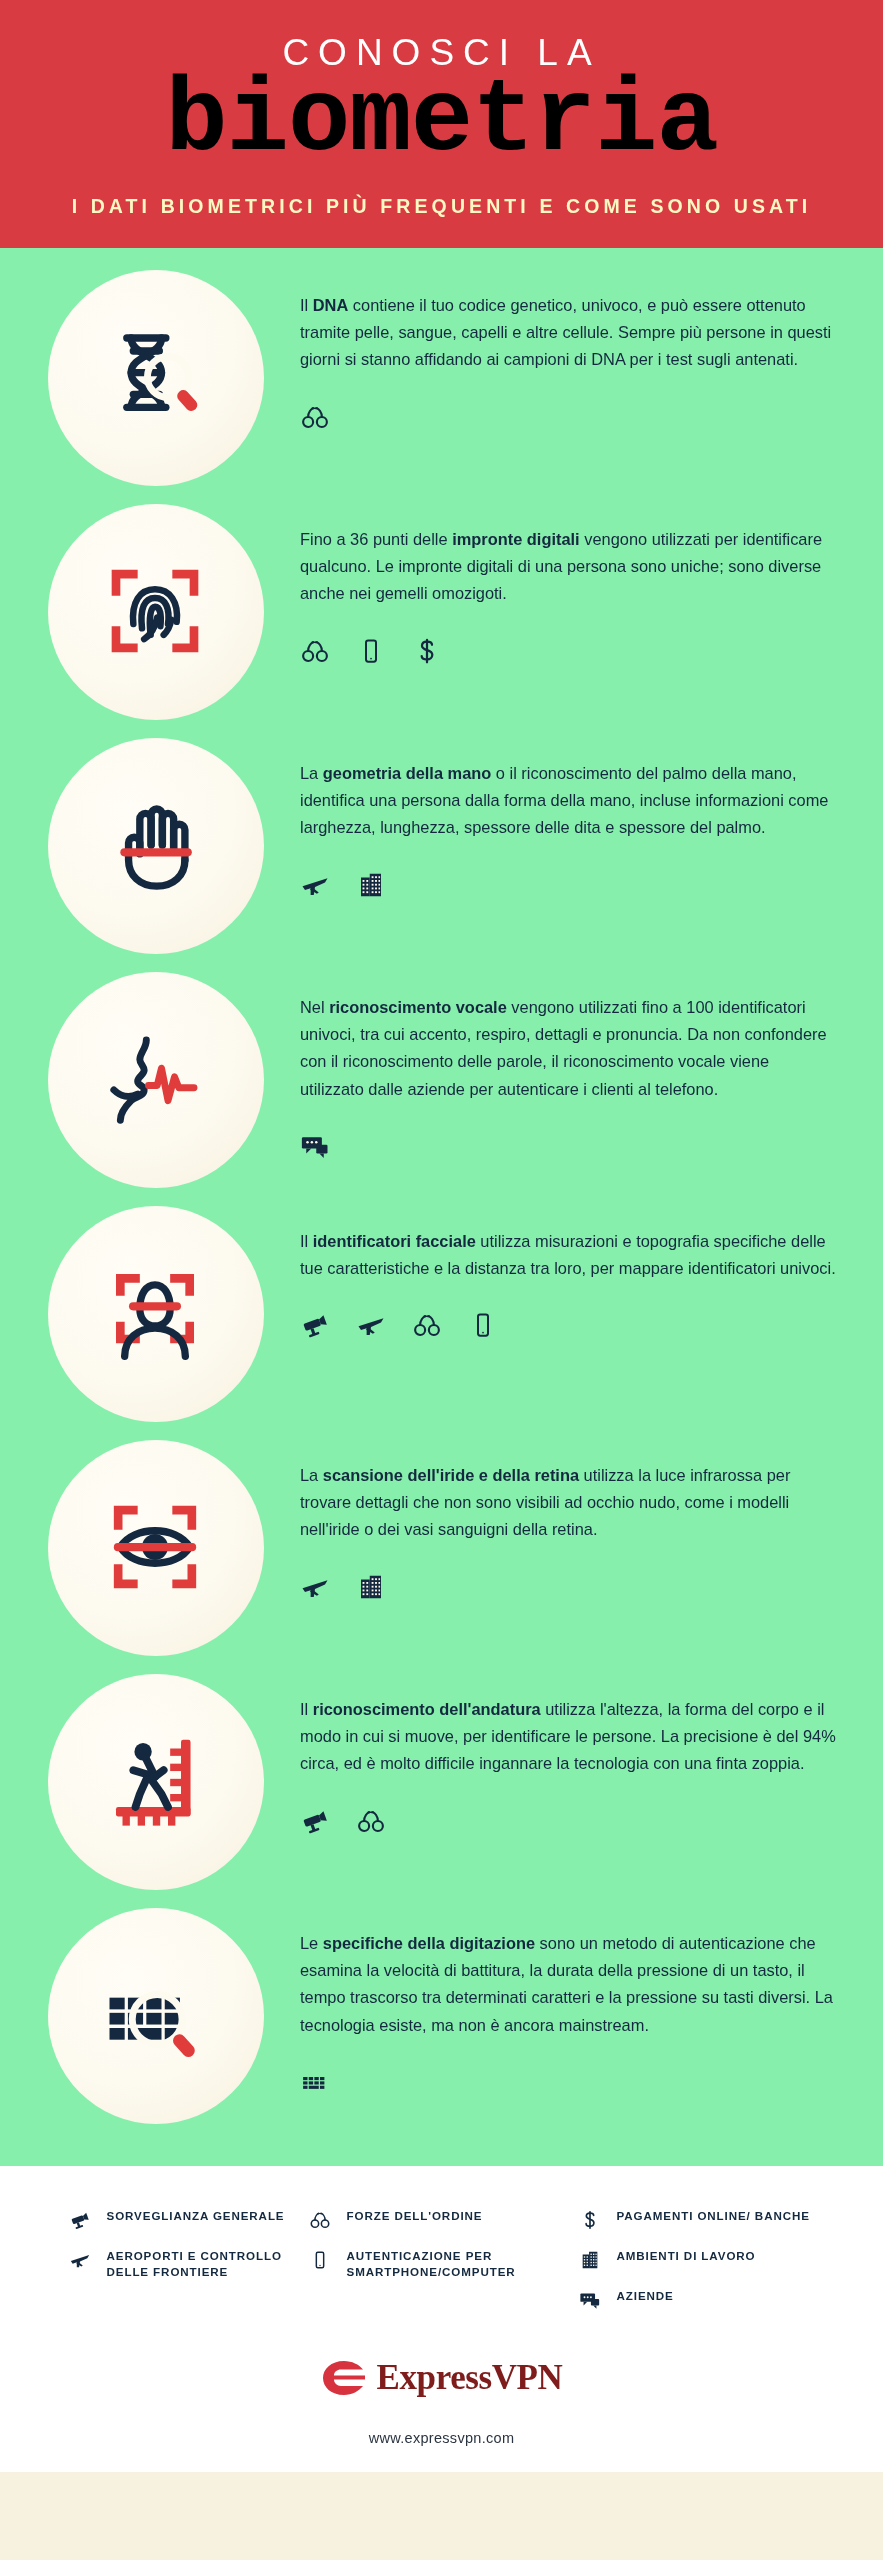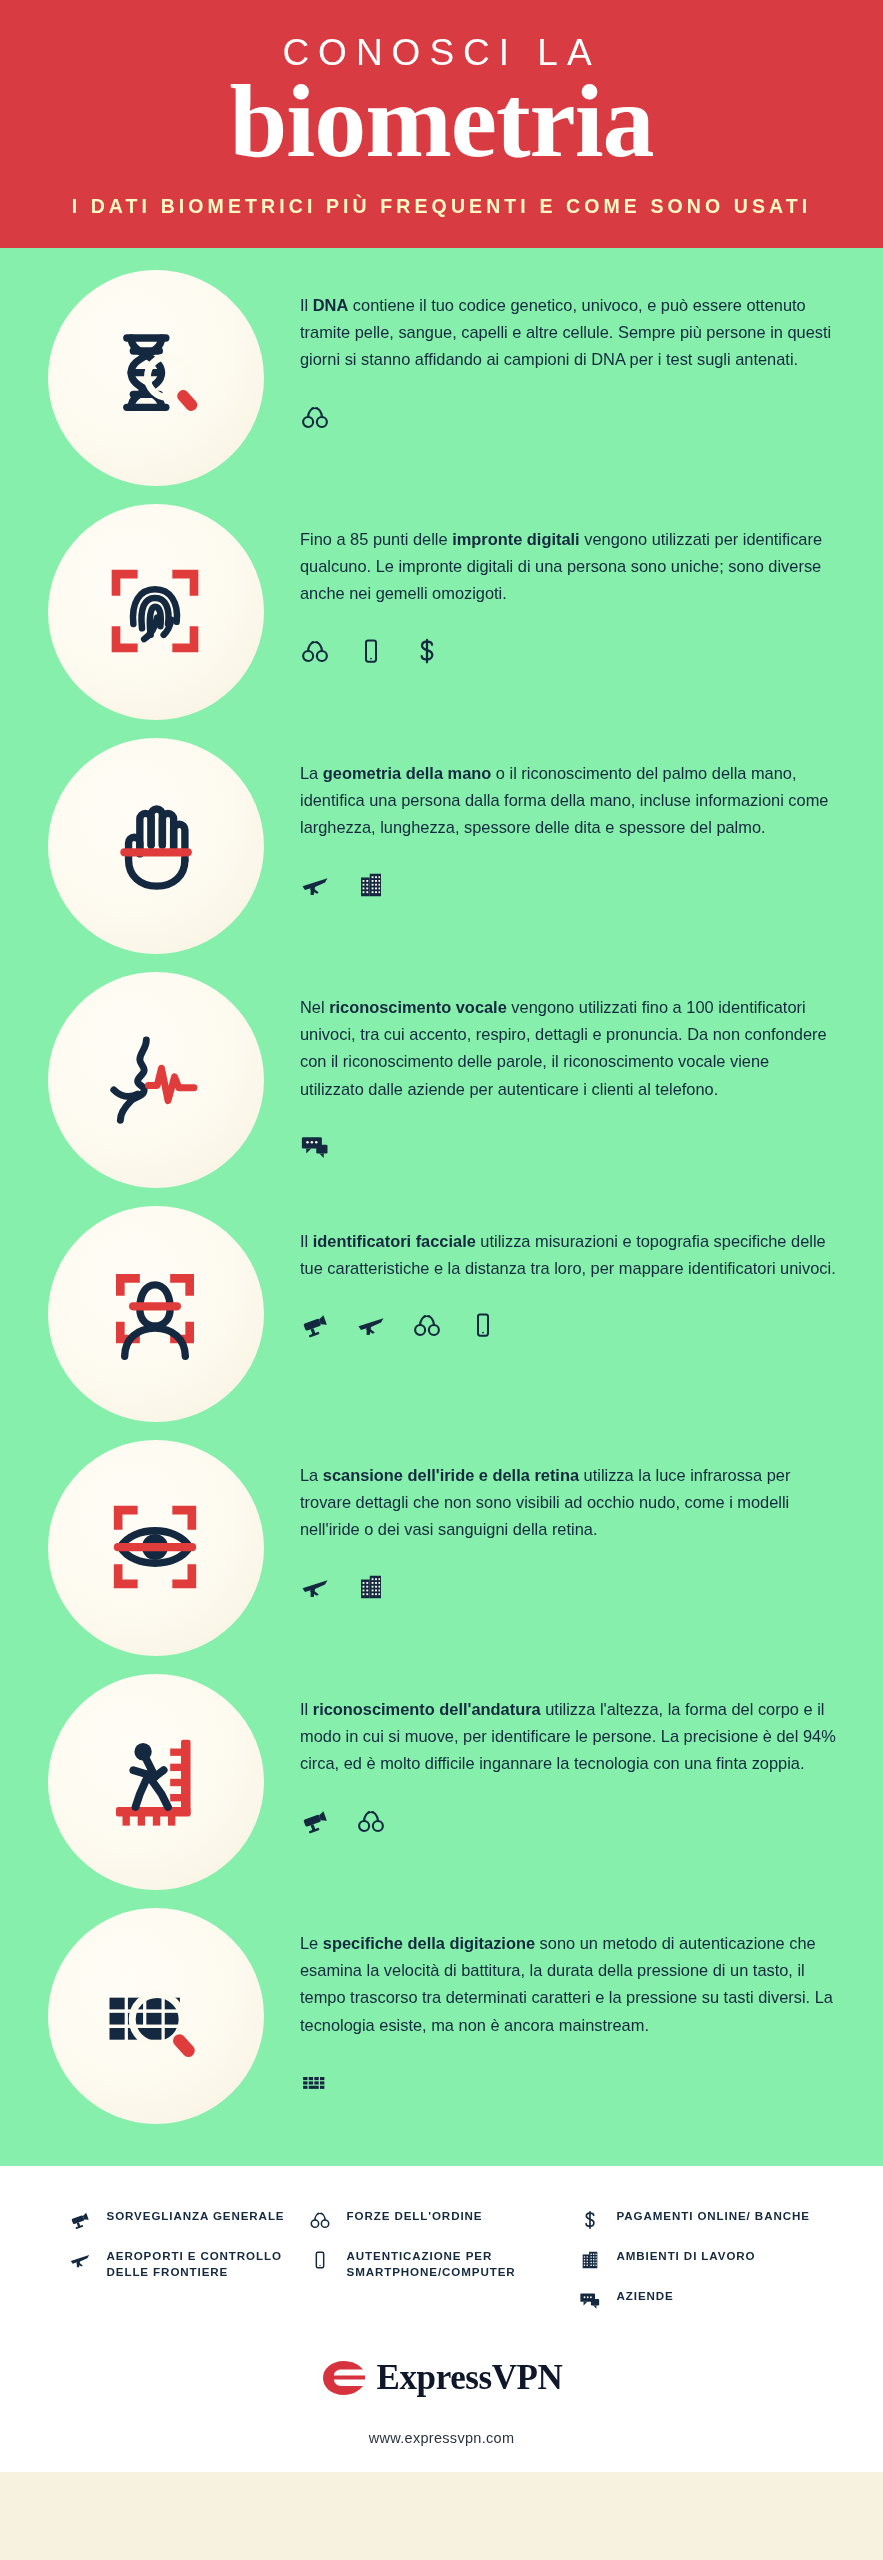--- a/index.html
+++ b/index.html
@@ -27,22 +27,22 @@
   }
   .header-kicker {
     color: #ffffff;
     font-size: 37px;
     font-weight: normal;
     letter-spacing: 9px;
     line-height: 1.05;
     text-transform: uppercase;
   }
   .header-title {
-    font-family: Liberation Serif, serif;
-    color: #ffffff;
+    font-family: Liberation Mono, monospace;
+    color: #000000;
     font-size: 104px;
     font-weight: bold;
     line-height: 1.0;
     letter-spacing: -1px;
     margin-top: -4px;
   }
   .header-sub {
     color: #fef9c3;
     font-size: 19.5px;
     font-weight: bold;
@@ -162,21 +162,21 @@
     margin-top: 48px;
     display: flex;
     align-items: center;
     justify-content: center;
     gap: 10px;
   }
   .brand-mark { width: 46px; height: 40px; }
   .brand-mark svg { width: 100%; height: 100%; display: block; }
   .brand-name {
     font-family: "Liberation Serif", serif;
-    color: #0f172a;
+    color: #7f1d1d;
     font-size: 35px;
     font-weight: bold;
     letter-spacing: -0.4px;
   }
   .site {
     margin-top: 32px;
     text-align: center;
     color: #2a3440;
     font-size: 14.5px;
     letter-spacing: 0.3px;
@@ -244,21 +244,21 @@
                 <path d="M14 30 C13 20 17 14 24 14 C31 14 35 20 34 29"></path>
                 <path d="M18 32 C17 23 19 18 24 18 C29 18 31 23 30 30"></path>
                 <path d="M22 35 C21 27 22 22 24 22 C26.5 22 27 26 26.5 31"></path>
                 <path d="M19 37 C22 35 24 32 25 27"></path>
                 <path d="M28 35 C30 33 31 31 31.5 28"></path>
               </g>
             </svg>
           </div>
         </div>
         <div class="body-col">
-          <p class="body-text"><span>Fino a 85 punti delle </span><b>impronte digitali</b><span> vengono utilizzati per identificare qualcuno. Le impronte digitali di una persona sono uniche; sono diverse anche nei gemelli omozigoti.</span></p>
+          <p class="body-text"><span>Fino a 36 punti delle </span><b>impronte digitali</b><span> vengono utilizzati per identificare qualcuno. Le impronte digitali di una persona sono uniche; sono diverse anche nei gemelli omozigoti.</span></p>
           <div class="tag-row">
             <span>
               <svg width="30" height="30" viewBox="0 0 48 48">
                 <g fill="none" stroke="#14293f" stroke-width="3.4">
                   <circle cx="13" cy="32" r="8"></circle>
                   <circle cx="35" cy="32" r="8"></circle>
                   <path d="M13 24 C13 16 18 11 21 10" stroke-linecap="round"></path>
                   <path d="M35 24 C35 16 30 11 27 10" stroke-linecap="round"></path>
                   <path d="M20 10 L28 10" stroke-linecap="round" stroke-dasharray="2 3"></path>
                 </g>

